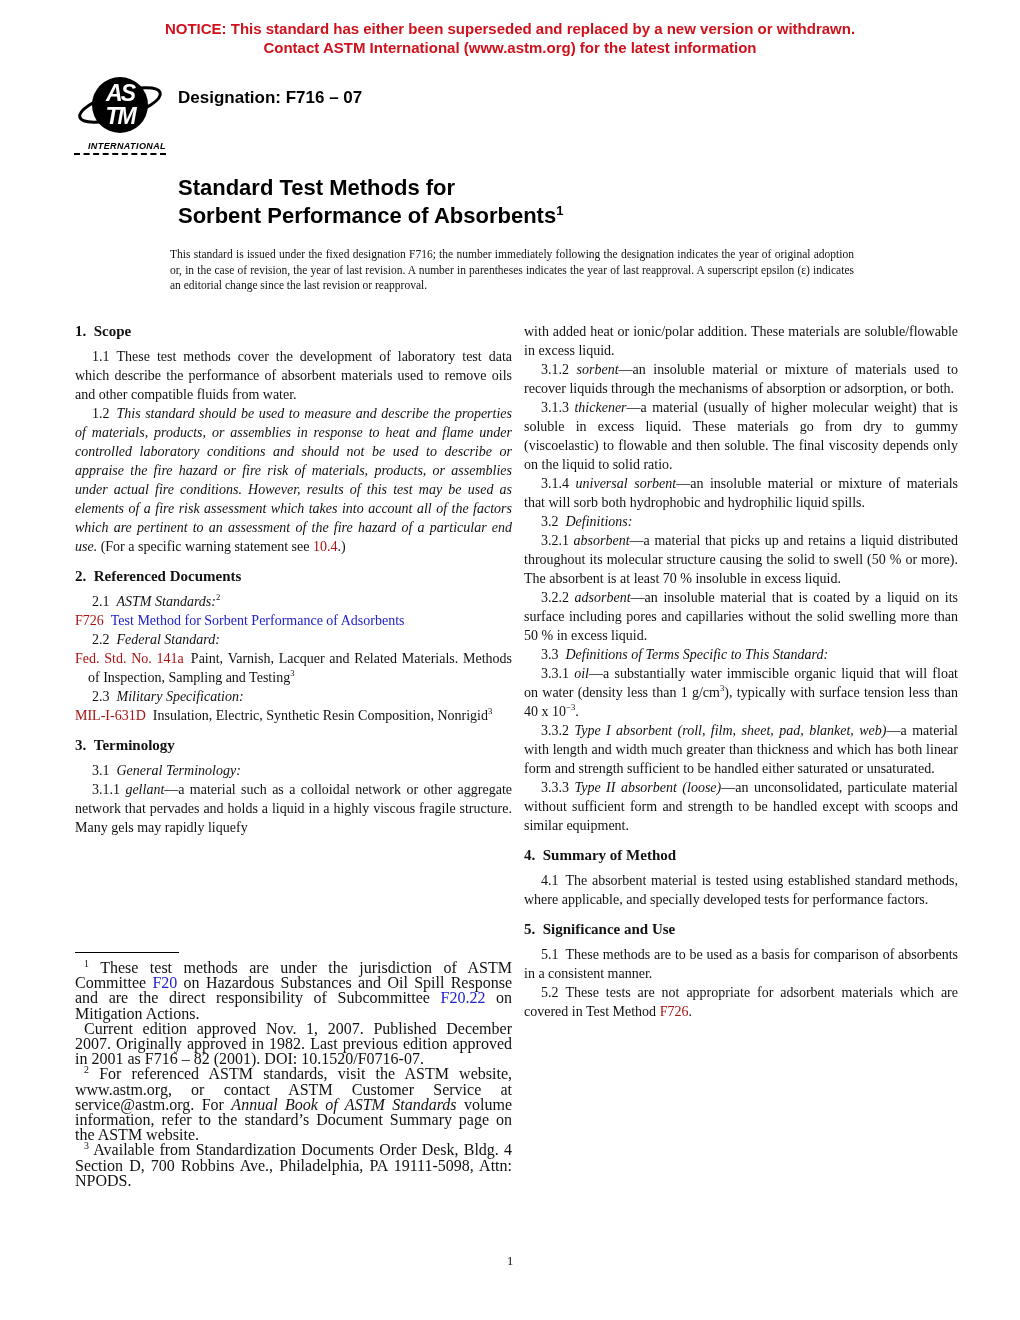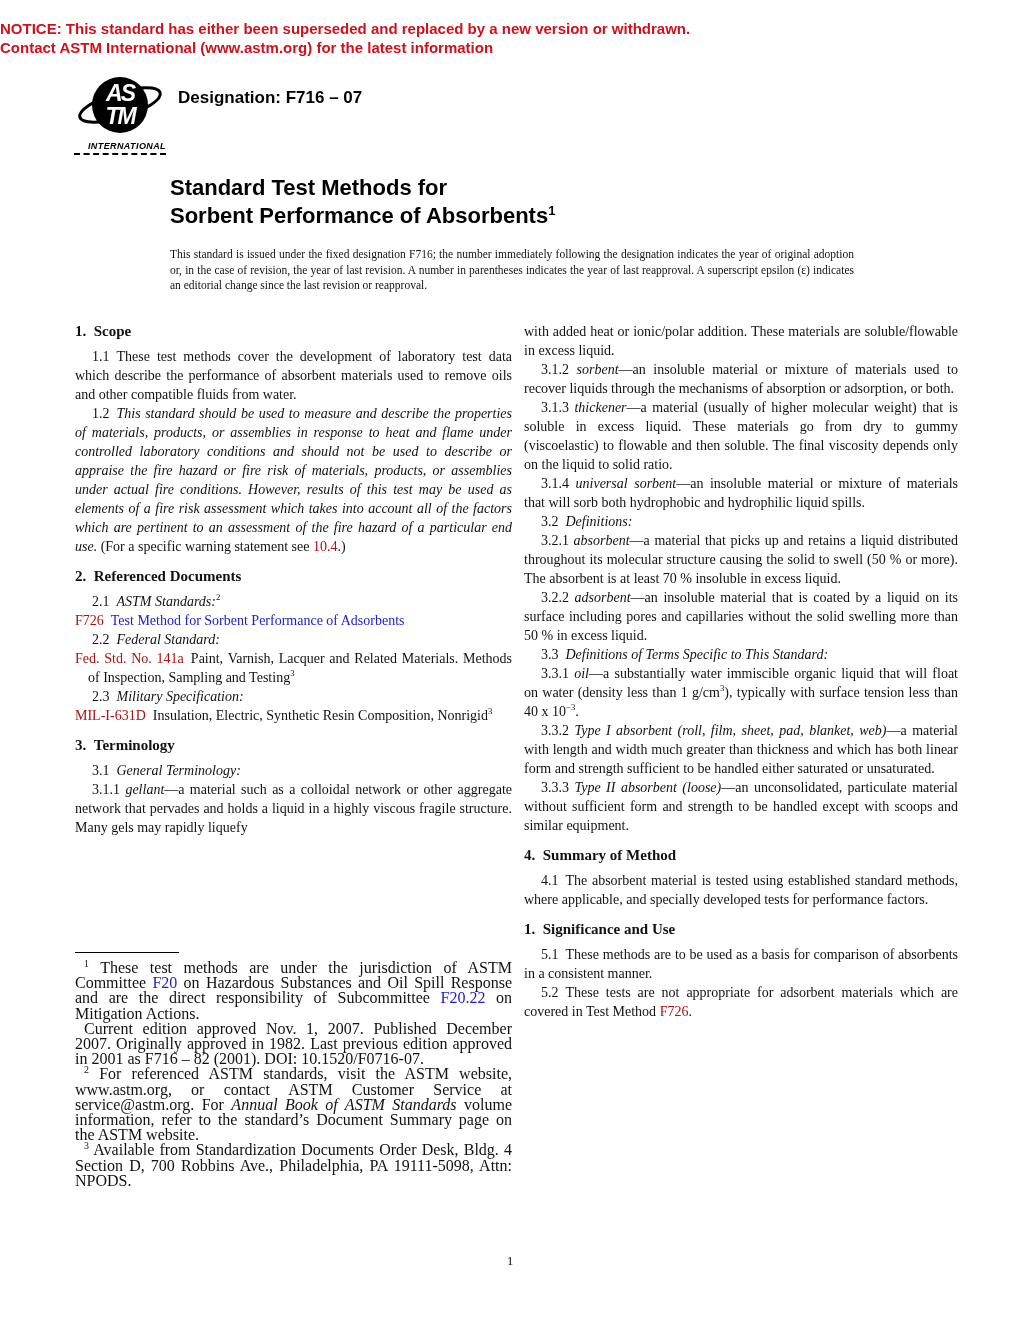--- a/index.html
+++ b/index.html
@@ -7,38 +7,38 @@
     --link-blue:#2020cc;
     --notice-red:#d0111b;
   }
   html,body{margin:0;padding:0;background:#ffffff;}
   .page{
     position:relative;width:1020px;height:1320px;background:#ffffff;
     font-family:"Liberation Serif",serif;color:#111;overflow:hidden;
   }
   
   .notice{
-    position:absolute;top:19px;left:0;right:0;
+    position:absolute;top:19px;left:0;right:0;text-align:center;
     font-family:"Liberation Sans",sans-serif;font-weight:bold;font-size:15px;line-height:19px;
     color:var(--notice-red);
   }
   
   .logo{position:absolute;left:74px;top:74px;width:92px;text-align:right;}
   .logo svg{display:block;margin:0 auto;}
   .logo-sub{
     font-family:"Liberation Sans",sans-serif;font-weight:bold;font-style:italic;
     font-size:9px;letter-spacing:0.4px;color:#000;margin-top:1px;
     border-bottom:2px dashed #000;padding-bottom:2px;
   }
   .designation{
     position:absolute;left:178px;top:88px;
     font-family:"Liberation Sans",sans-serif;font-weight:bold;font-size:17px;color:#000;
   }
   .title{
-    position:absolute;left:170px;top:174px;
+    position:absolute;left:178px;top:174px;
     font-family:"Liberation Sans",sans-serif;font-weight:bold;font-size:22px;line-height:28px;color:#000;
   }
   .title sup{font-size:13px;}
   .issuance{
     position:absolute;left:170px;top:247px;width:684px;
     font-size:11.5px;line-height:15.5px;text-align:justify;color:#111;
   }
   
   .col{position:absolute;top:322px;width:437px;font-size:14px;line-height:19px;text-align:justify;}
   .col.left{left:75px;}
@@ -129,20 +129,20 @@
     <p><span>3.1.4 </span><span class="it">universal sorbent</span><span>—an insoluble material or mixture of materials that will sorb both hydrophobic and hydrophilic liquid spills.</span></p>
     <p><span>3.2 </span><span class="it">Definitions:</span></p>
     <p><span>3.2.1 </span><span class="it">absorbent</span><span>—a material that picks up and retains a liquid distributed throughout its molecular structure causing the solid to swell (50 % or more). The absorbent is at least 70 % insoluble in excess liquid.</span></p>
     <p><span>3.2.2 </span><span class="it">adsorbent</span><span>—an insoluble material that is coated by a liquid on its surface including pores and capillaries without the solid swelling more than 50 % in excess liquid.</span></p>
     <p><span>3.3 </span><span class="it">Definitions of Terms Specific to This Standard:</span></p>
     <p><span>3.3.1 </span><span class="it">oil</span><span>—a substantially water immiscible organic liquid that will float on water (density less than 1 g/cm</span><sup>3</sup><span>), typically with surface tension less than 40 x 10</span><sup>−3</sup><span>.</span></p>
     <p><span>3.3.2 </span><span class="it">Type I absorbent (roll, film, sheet, pad, blanket, web)</span><span>—a material with length and width much greater than thickness and which has both linear form and strength sufficient to be handled either saturated or unsaturated.</span></p>
     <p><span>3.3.3 </span><span class="it">Type II absorbent (loose)</span><span>—an unconsolidated, particulate material without sufficient form and strength to be handled except with scoops and similar equipment.</span></p>
     <h2 class="sec">4. Summary of Method</h2>
     <p><span>4.1 The absorbent material is tested using established standard methods, where applicable, and specially developed tests for performance factors.</span></p>
-    <h2 class="sec">1. Significance and Use</h2>
+    <h2 class="sec">5. Significance and Use</h2>
     <p><span>5.1 These methods are to be used as a basis for comparison of absorbents in a consistent manner.</span></p>
     <p><span>5.2 These tests are not appropriate for adsorbent materials which are covered in Test Method </span><span class="red">F726</span><span>.</span></p>
   </div>
 
   <div class="pagenum">1</div>
 
 </div>
 
 </body></html>

